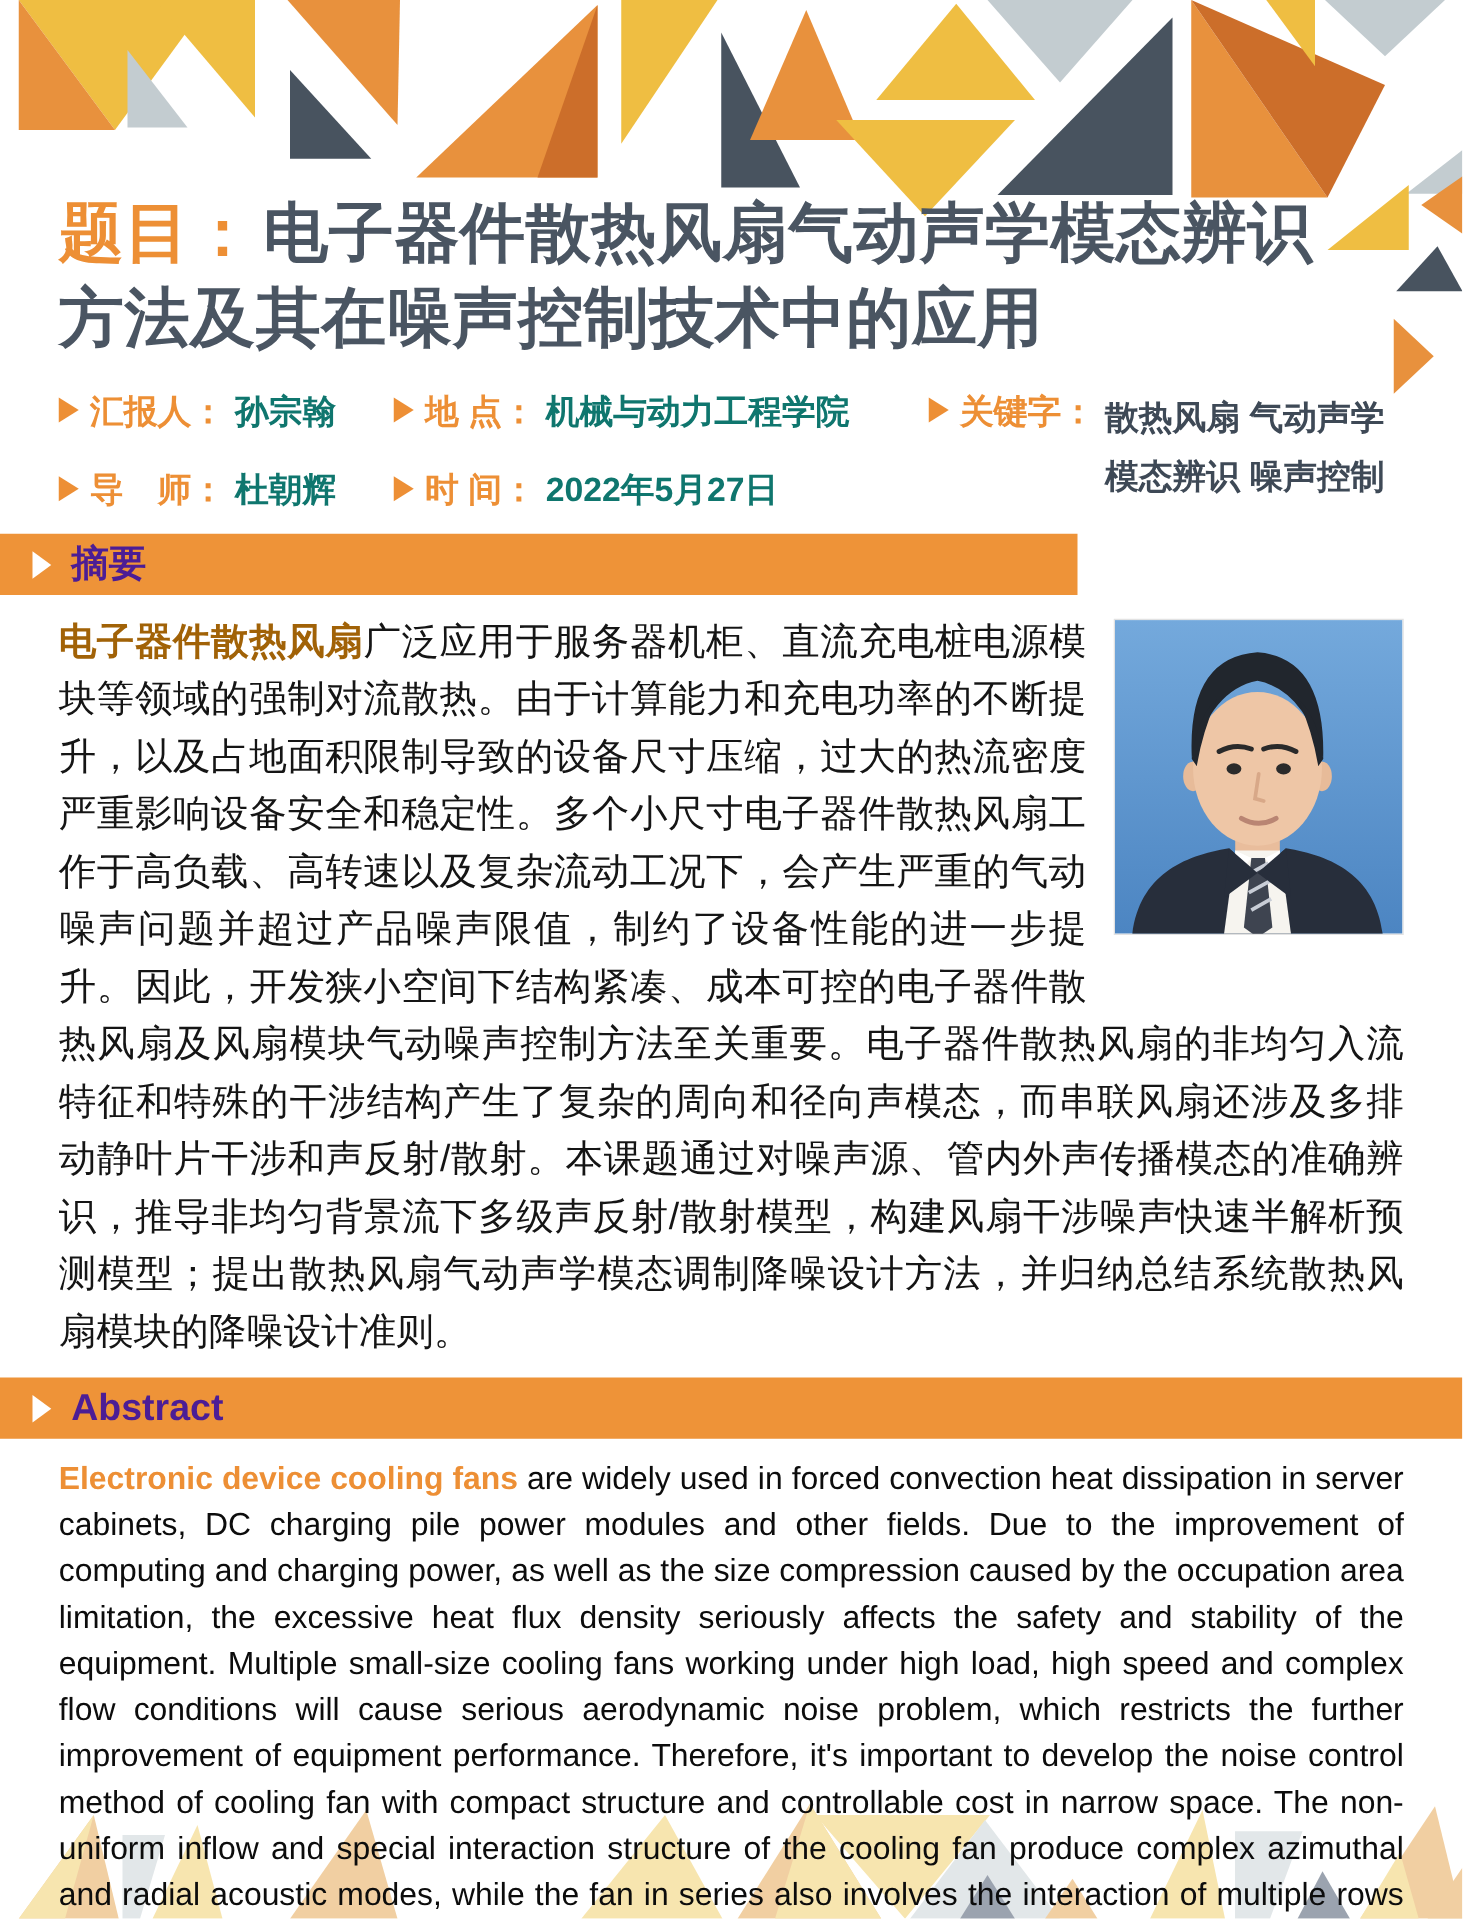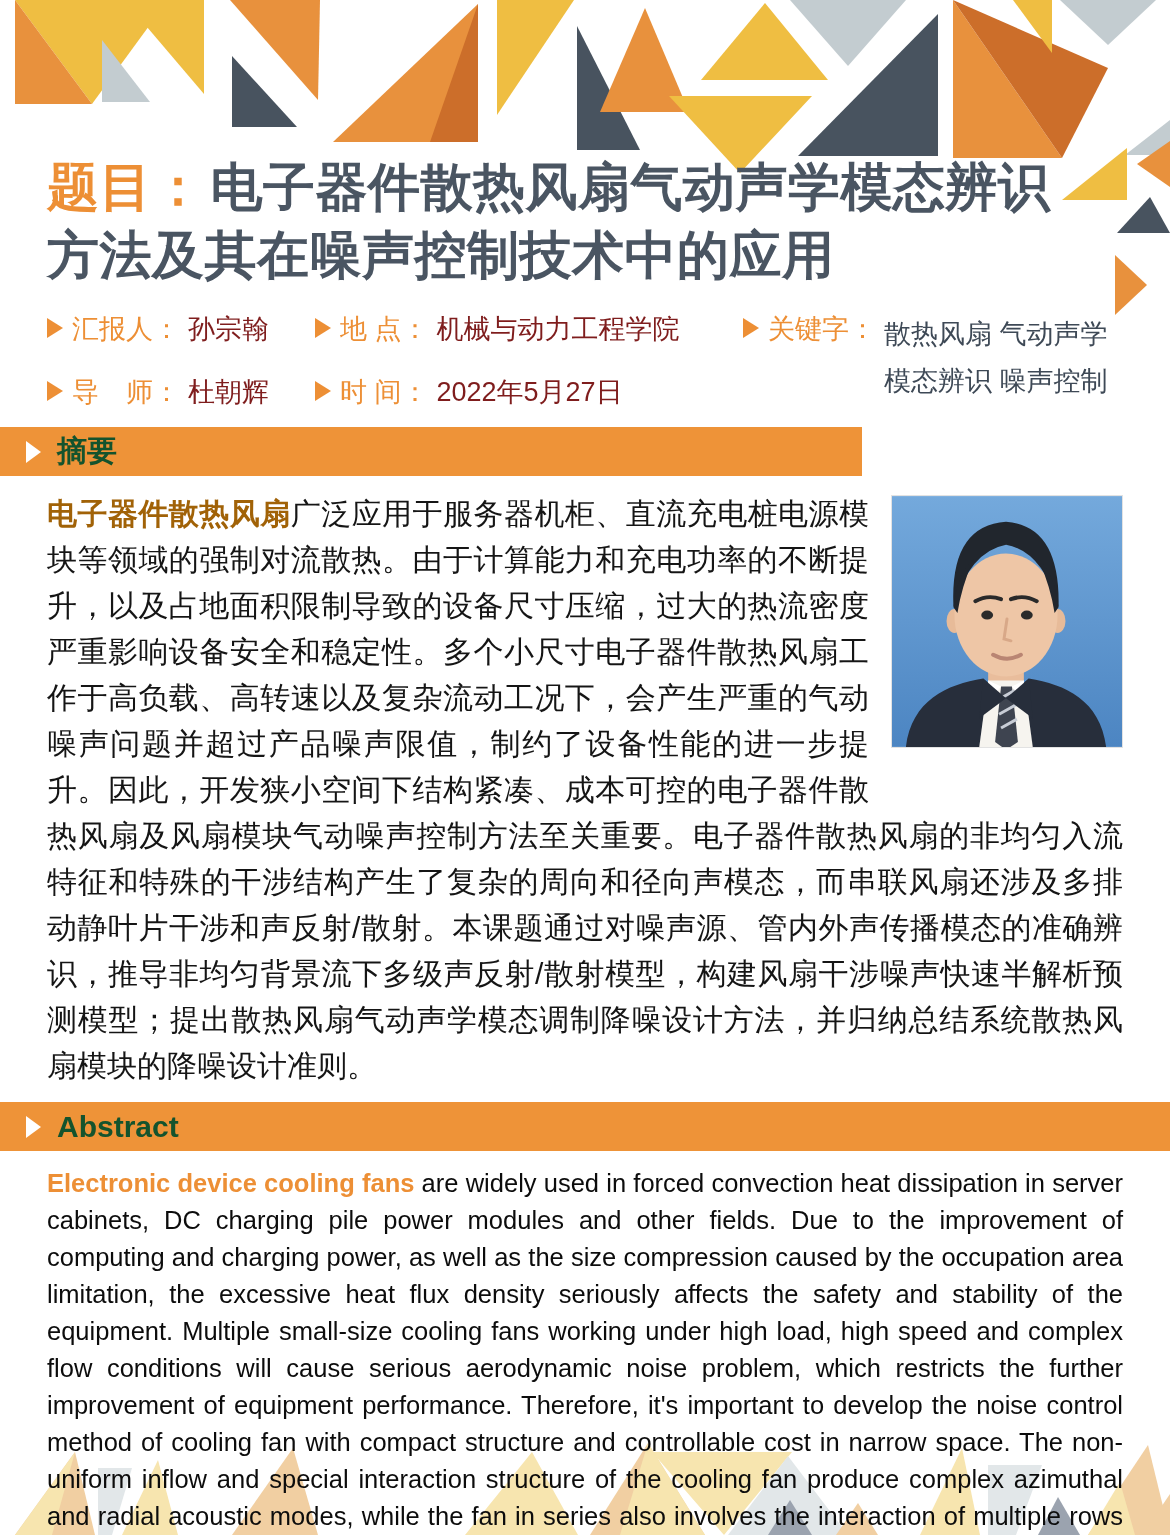--- a/index.html
+++ b/index.html
@@ -19,41 +19,41 @@
     font-size:52px;line-height:1.30;font-weight:700;
     color:#4A5562;letter-spacing:0.5px;
   }
   .title .t-label{color:#ED8F35;margin-right:6px;}
 
   .info{
     margin:22px 47px 0 47px;
     display:grid;
     grid-template-columns:268px 428px 1fr;
     row-gap:27px;
-    font-size:27px;font-weight:400;
+    font-size:27px;font-weight:700;
     align-items:start;
   }
   .info-item{display:flex;align-items:flex-start;}
   .tri{
     width:0;height:0;flex:0 0 auto;
     border-left:16px solid #ED8F35;
     border-top:10px solid transparent;
     border-bottom:10px solid transparent;
     margin:7px 9px 0 0;
   }
   .label{color:#ED8F35;white-space:pre;margin-right:8px;}
-  .value{color:#7f1d1d;text-align:right;}
+  .value{color:#0f766e;text-align:right;}
   .kw{grid-column:3;grid-row:1 / span 2;}
   .kw-lines{color:#3E4956;line-height:1.72;}
 
   .bar{
     height:49px;background:#EE9338;
     display:flex;align-items:center;
     padding-left:26px;box-sizing:border-box;
-    color:#14532d;font-size:30px;font-weight:700;
+    color:#4c1d95;font-size:30px;font-weight:700;
   }
   .bar .tri-w{
     width:0;height:0;
     border-left:15px solid #ffffff;
     border-top:11px solid transparent;
     border-bottom:11px solid transparent;
     margin-right:16px;
   }
   .bar-cn{width:862px;margin-top:17px;}
   .bar-en{width:1170px;margin-top:13px;align-items:center;}

